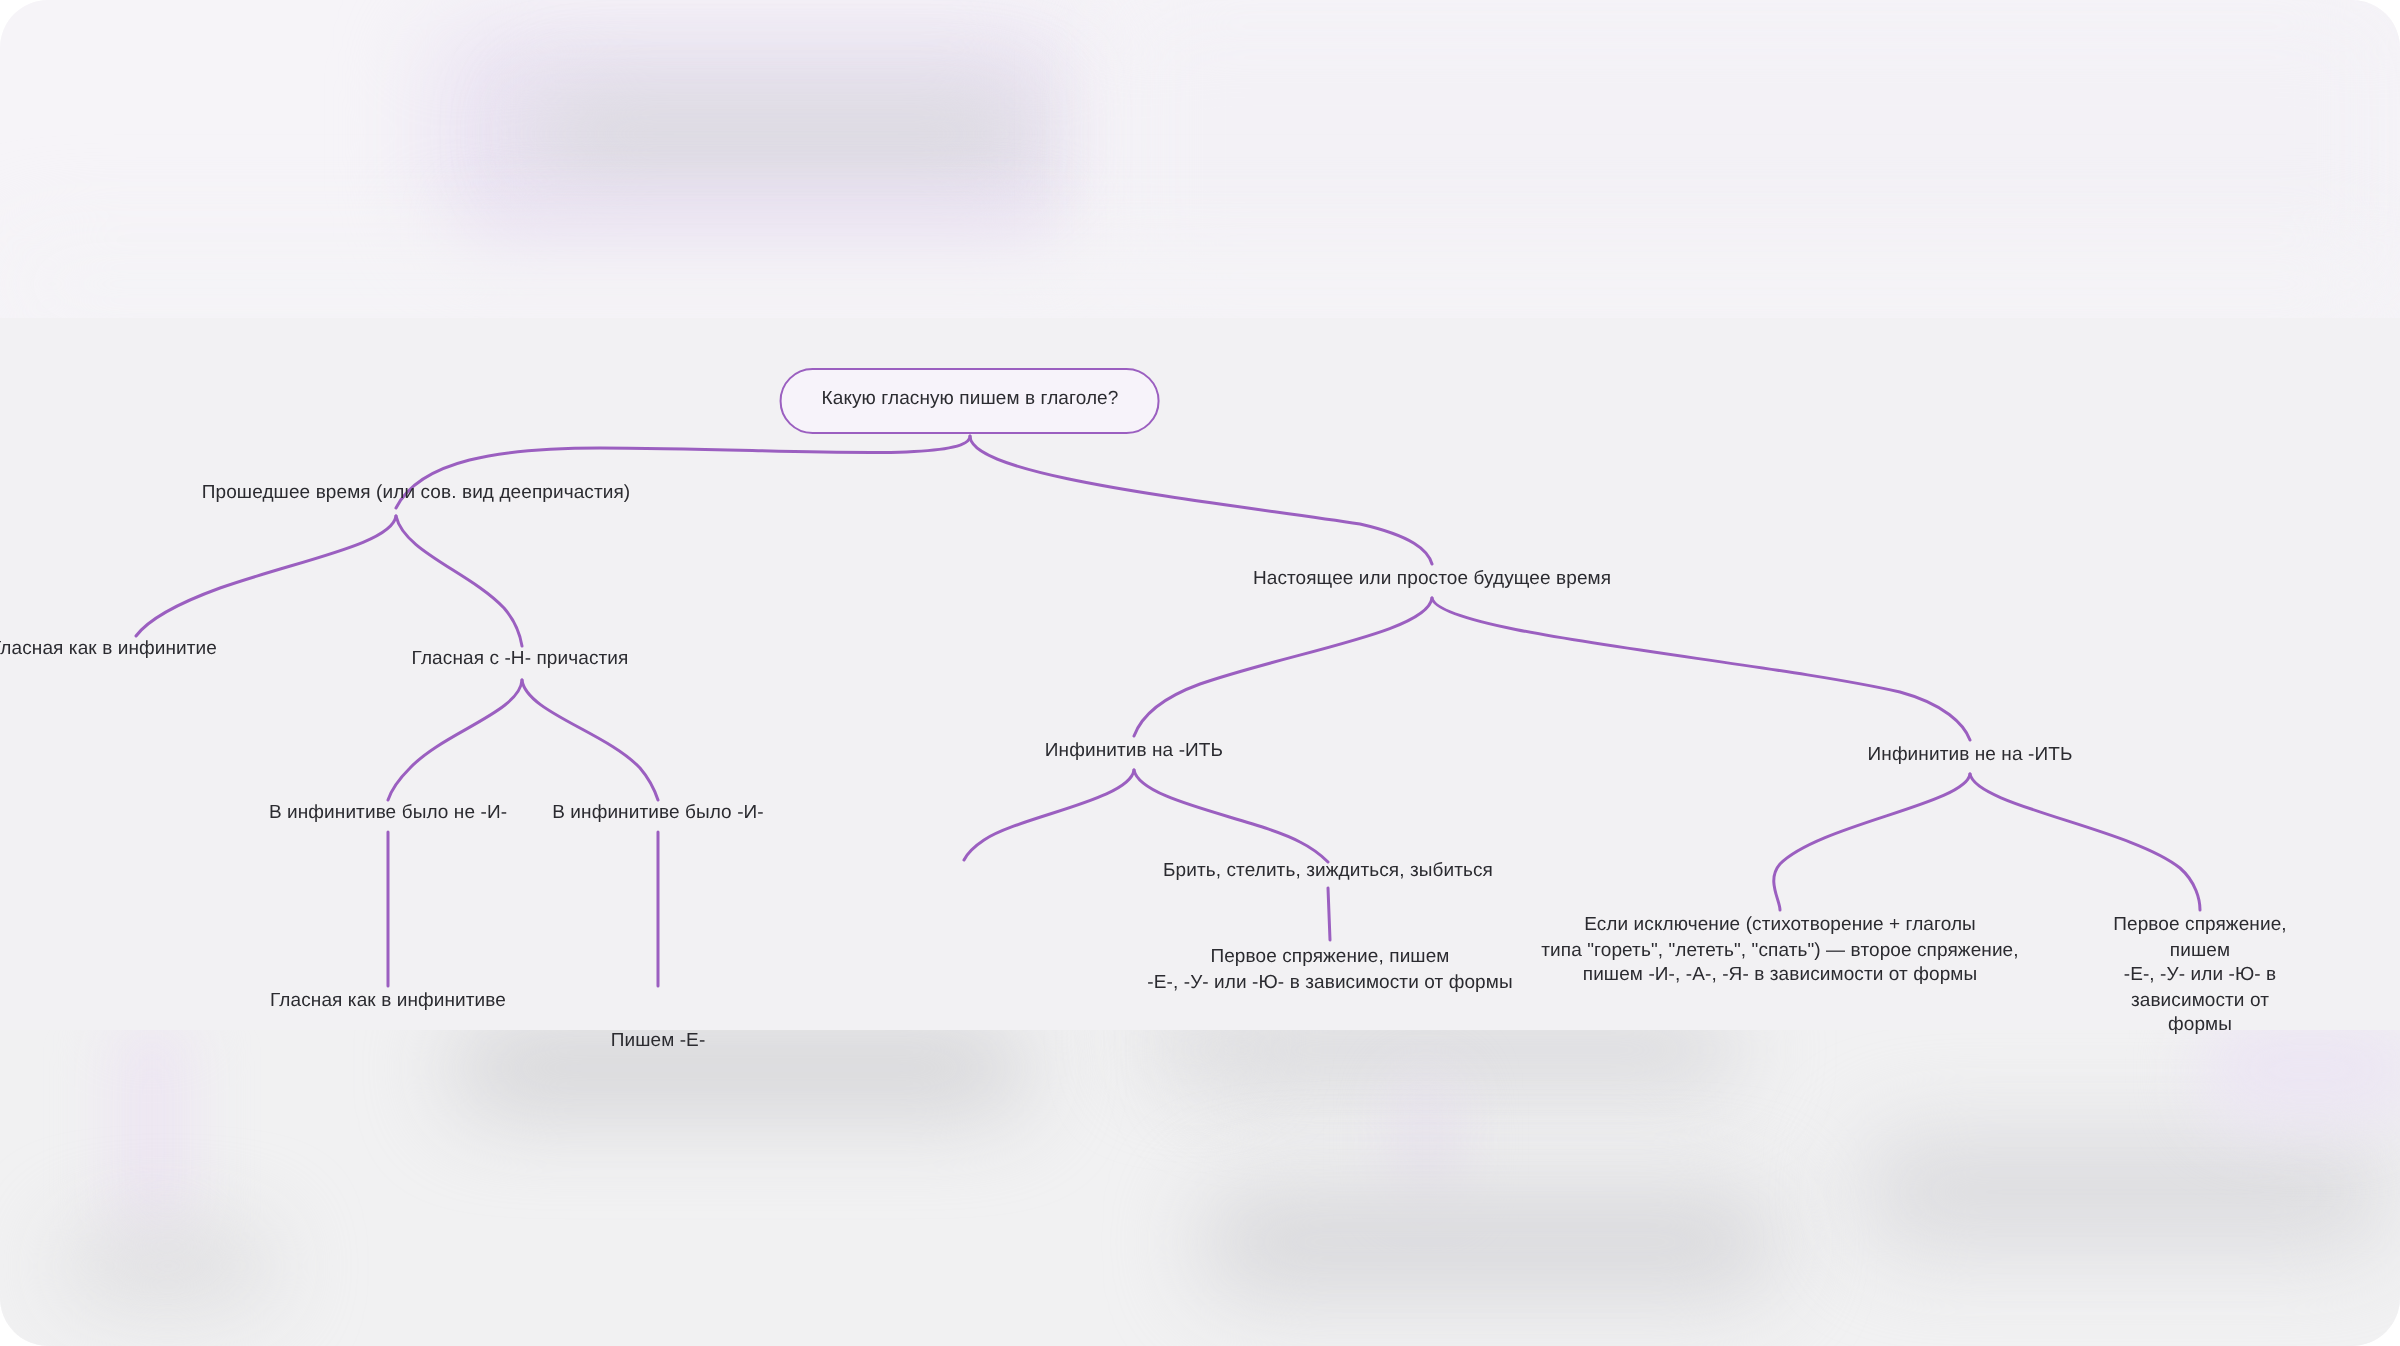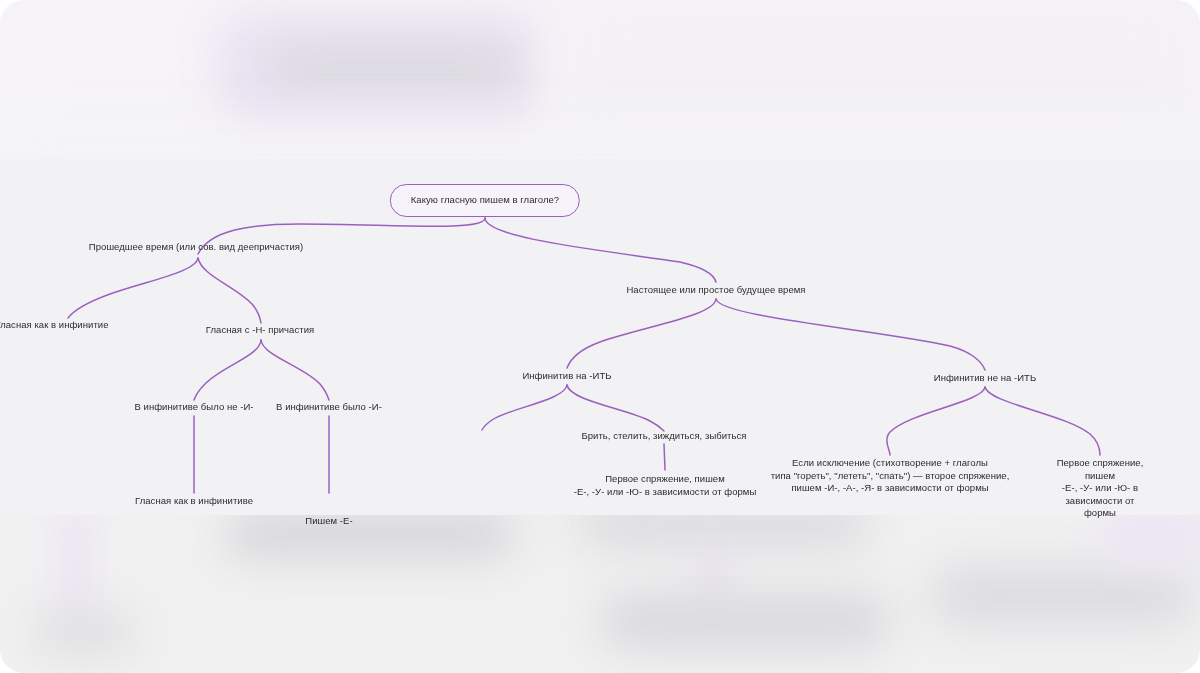--- a/index.html
+++ b/index.html
@@ -124,21 +124,21 @@
 
       <path d="M664,444 L665,470"></path>
 
       <path d="M985,387 C983,402 910,412 890,432 C883,440 890,450 890,455"></path>
       <path d="M985,387 C988,403 1065,414 1090,434 C1098,441 1100,450 1100,455"></path>
     </g>
   </svg>
 
   <div class="node root" style="left:485px; top:184px;">Какую гласную пишем в глаголе?</div>
 
-  <div class="node" style="left:196px; top:241px;">Прошедшее время (или сов. вид деепричастия)</div>
+  <div class="node" style="left:208px; top:241px;">Прошедшее время (или сов. вид деепричастия)</div>
 
   <div class="node" style="left:716px; top:284px;">Настоящее или простое будущее время</div>
 
   <div class="node" style="left:52px; top:319px;">Гласная как в инфинитие</div>
 
   <div class="node" style="left:260px; top:324px;">Гласная с -Н- причастия</div>
 
   <div class="node" style="left:194px; top:401px;text-align:right;">В инфинитиве было не -И-</div>
 
   <div class="node" style="left:329px; top:401px;">В инфинитиве было -И-</div>

